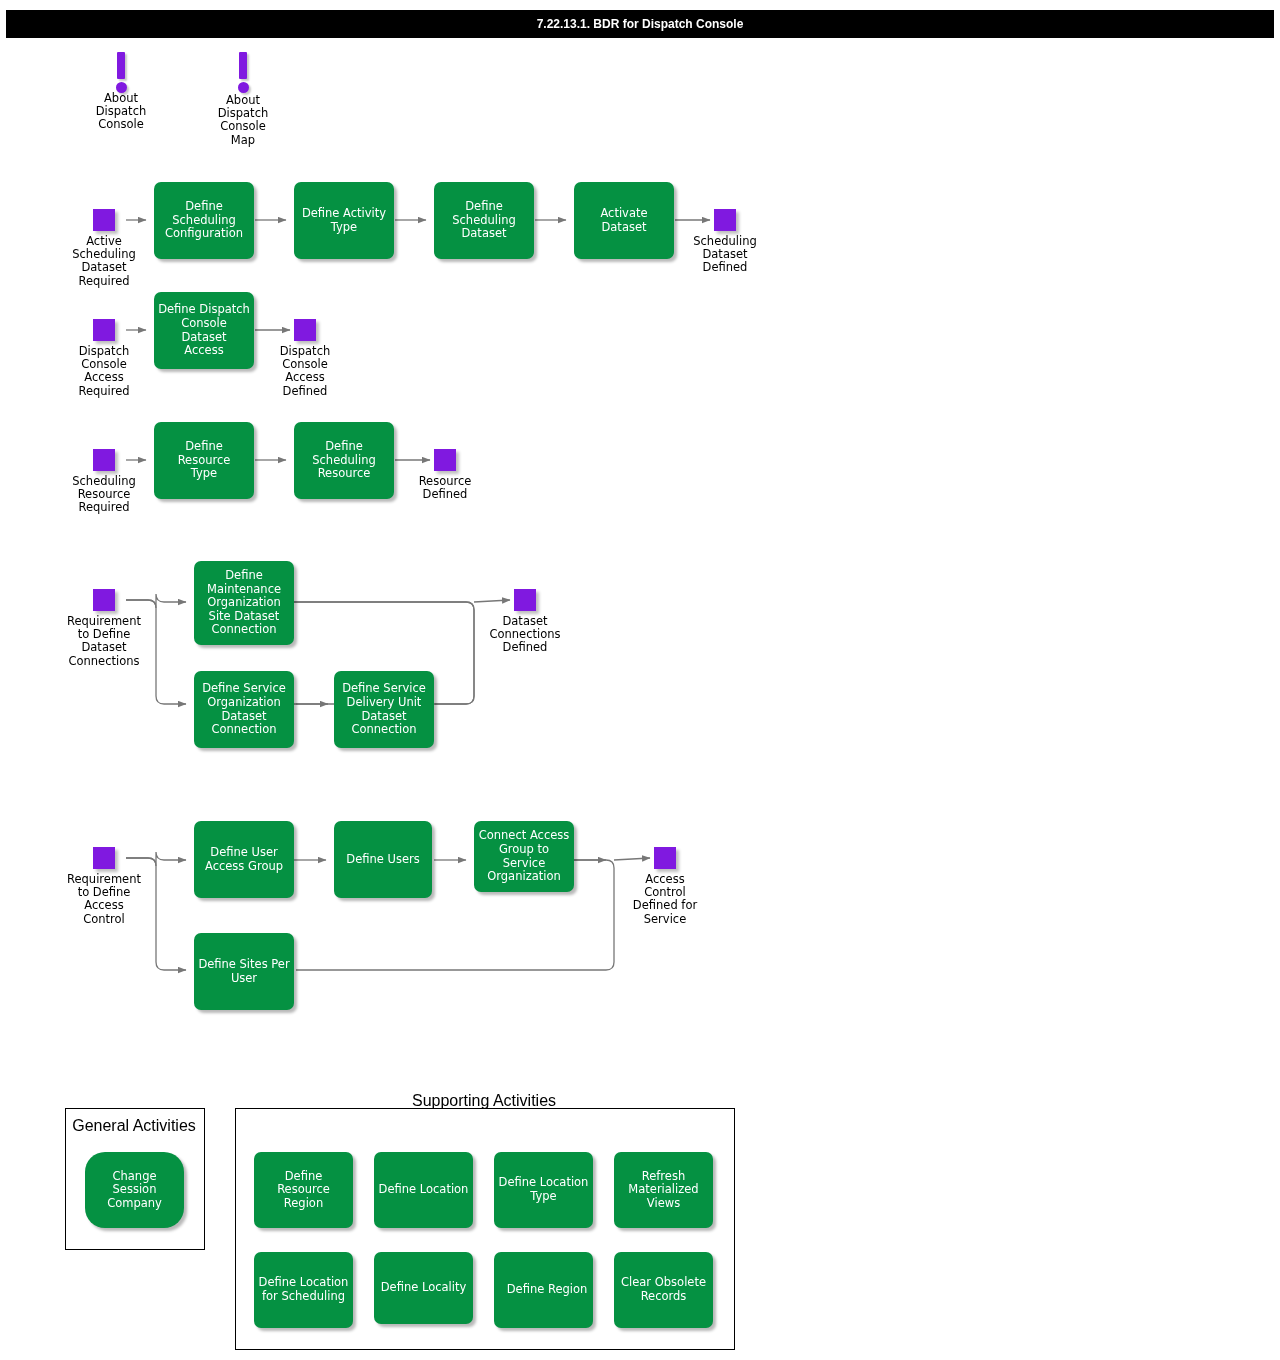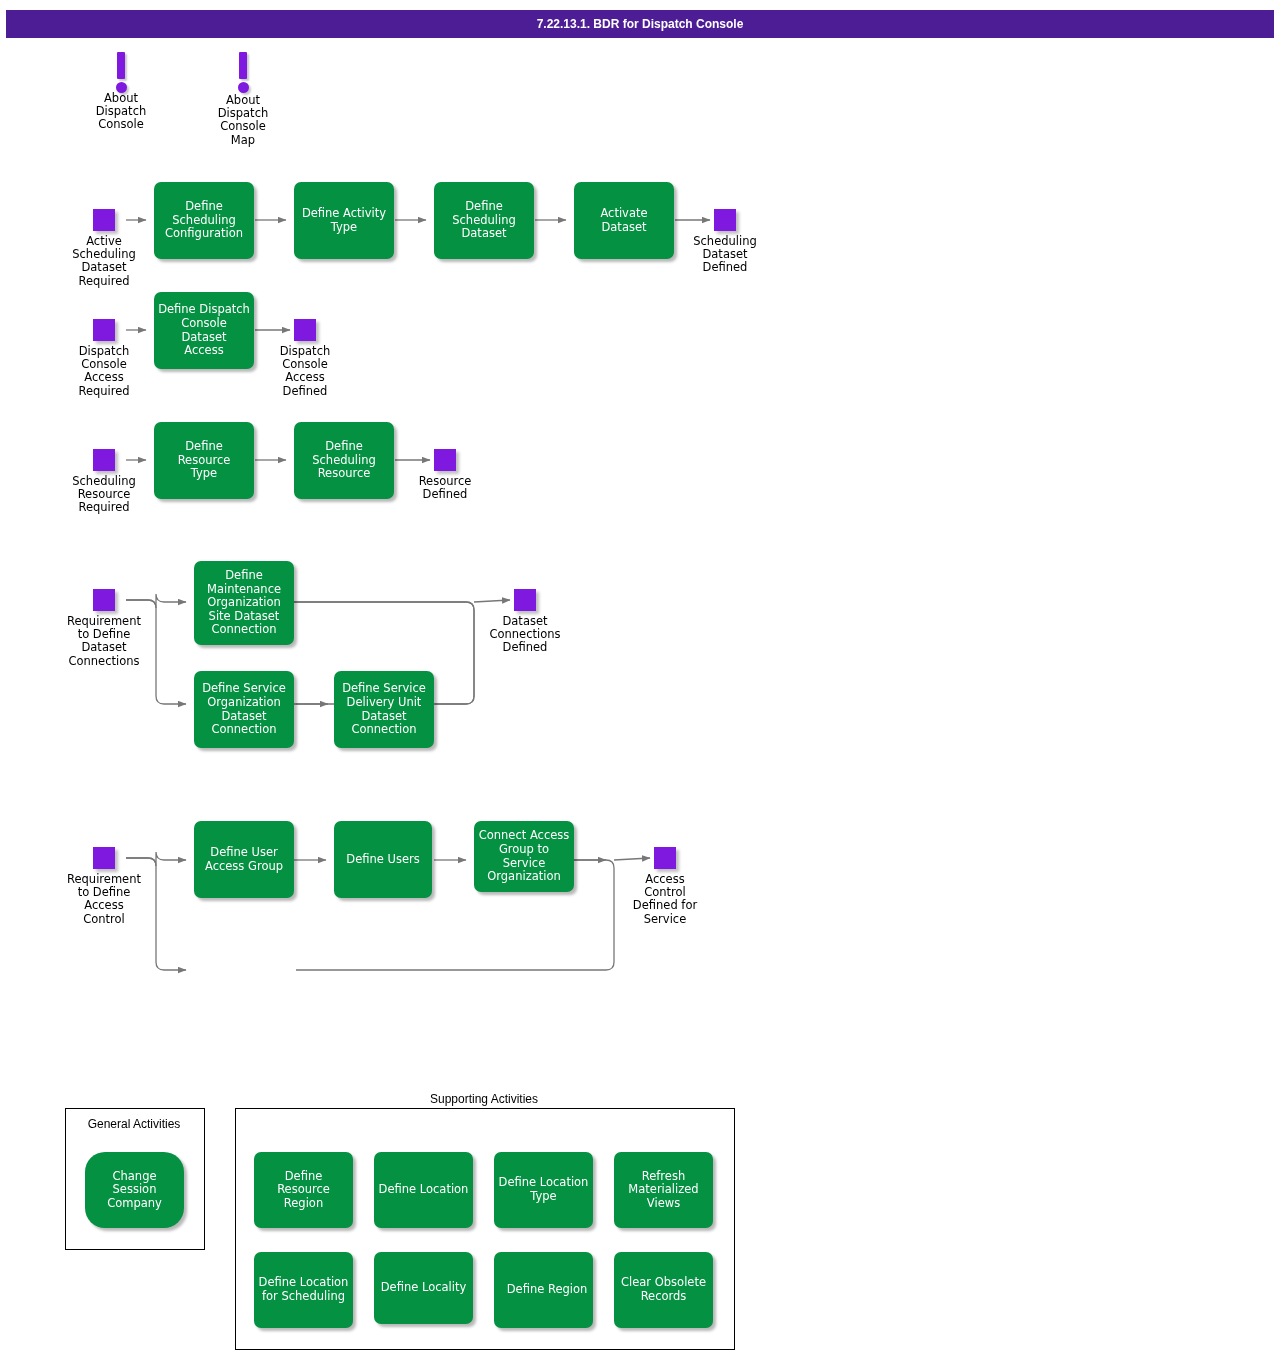--- a/index.html
+++ b/index.html
@@ -15,21 +15,21 @@
     overflow: hidden;
   }
 
   
   #titlebar {
     position: absolute;
     left: 6px;
     top: 10px;
     width: 1268px;
     height: 28px;
-    background: #4c1d95;
+    background: #000000;
     color: #ffffff;
     font-size: 12px;
     font-weight: bold;
     display: flex;
     align-items: center;
     justify-content: center;
     letter-spacing: 0px;
     font-family: "Liberation Sans", sans-serif;
   }
 
@@ -116,21 +116,21 @@
 
   
   .frame {
     position: absolute;
     border: 1.5px solid #000000;
     background: transparent;
   }
   .frame-title {
     position: absolute;
     text-align: center;
-    font-size: 12px;
+    font-size: 16px;
     color: #000000;
     font-family: "Liberation Sans", sans-serif;
   }
 </style>
 </head>
 <body>
 
 <div id="titlebar">
   <span>7.22.13.1. BDR for Dispatch Console</span>
 </div>
@@ -279,20 +279,22 @@
 Access
 Control</div>
 
   <div class="act" style="left: 160px; top: 821px; width: 100px; height: 77px; white-space: pre-line;">Define User
 Access Group</div>
   <div class="act" style="left: 300px; top: 821px; width: 98px; height: 77px; white-space: pre-line;">Define Users</div>
   <div class="act" style="left: 440px; top: 821px; width: 100px; height: 71px; white-space: pre-line;">Connect Access
 Group to
 Service
 Organization</div>
+  <div class="act" style="left: 160px; top: 933px; width: 100px; height: 77px; white-space: pre-line;">Define Sites Per
+User</div>
 
   <div class="state" style="left:620px; top:847px;"></div>
   <div class="caption" style="left: 575px; top: 873px; width: 112px; white-space: pre-line;">Access
 Control
 Defined for
 Service</div>
 
   <div class="frame" style="left:31px; top:1108px; width:138px; height:140px;"></div>
   <div class="frame-title" style="left:31px; top:1117px; width:138px;">General Activities</div>
   <div class="act" style="left: 51px; top: 1152px; width: 99px; height: 76px; white-space: pre-line; border-radius: 20px;">Change

